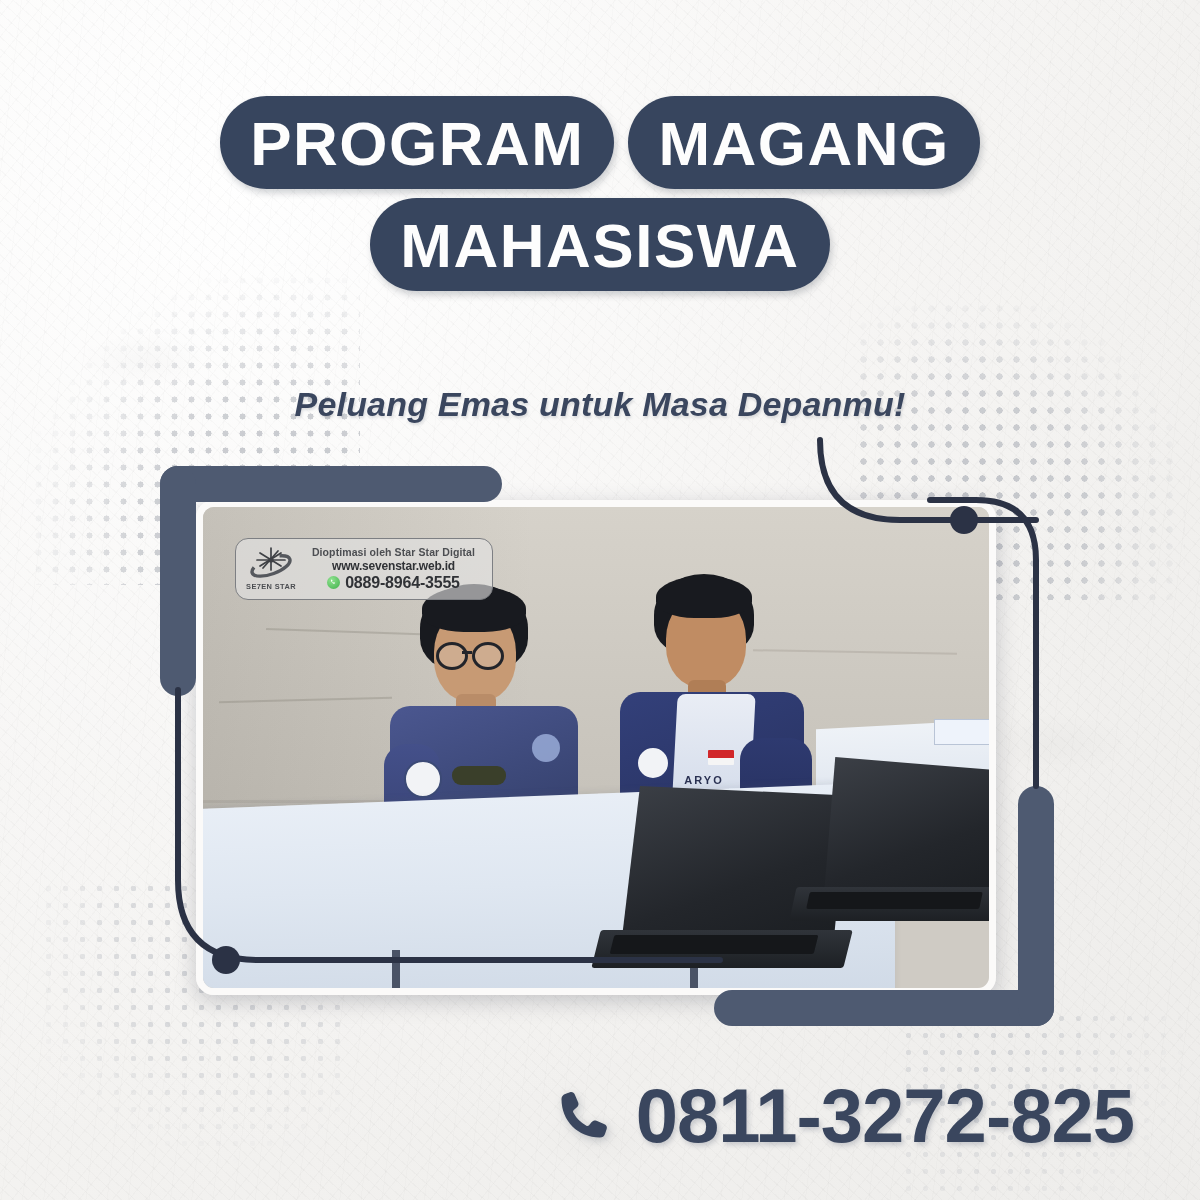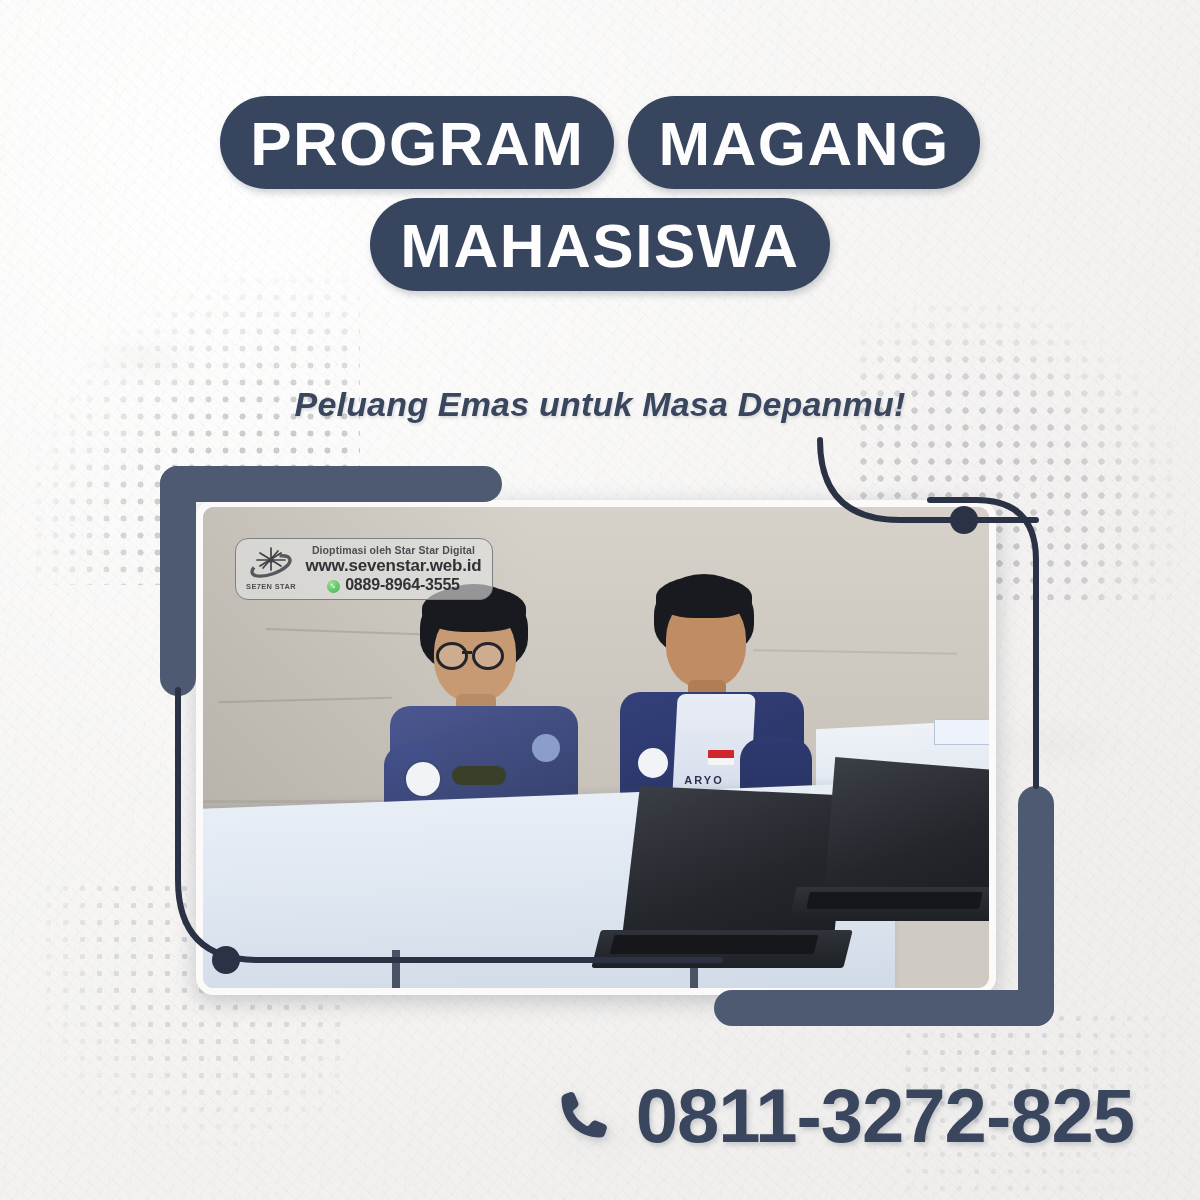--- a/index.html
+++ b/index.html
@@ -138,23 +138,23 @@
   .watermark{
     position:absolute;left:228px;top:531px;width:258px;height:62px;
     border:1.6px solid #7d7f83;border-radius:13px;
     background:rgba(228,228,228,.62);
     display:flex;align-items:center;gap:7px;padding:0 9px;
     box-sizing:border-box;
   }
   .wm-logo{width:52px;height:50px;position:relative;flex:0 0 52px;}
   .wm-txt{flex:1;text-align:center;line-height:1.08;}
   .wm-l1{font-size:10.5px;font-weight:700;color:#4c4e52;letter-spacing:.1px;}
-  .wm-l2{font-size:17px;font-weight:700;color:#303236;letter-spacing:-.2px;margin-top:1px;}
+  .wm-l2{font-size:12px;font-weight:700;color:#303236;letter-spacing:-.2px;margin-top:1px;}
   .wm-l3{font-size:16px;font-weight:700;color:#303236;letter-spacing:-.2px;margin-top:1px;
-    display:flex;align-items:flex-end;justify-content:center;gap:5px;}
+    display:flex;align-items:center;justify-content:center;gap:5px;}
   .wa-dot{width:13px;height:13px;border-radius:50%;
     background:radial-gradient(circle at 35% 30%,#8fe38f,#3faf4a);
     display:inline-flex;align-items:center;justify-content:center;flex:0 0 13px;}
 
   
   .deco{position:absolute;pointer-events:none;}
   .brk{position:absolute;background:#4e5a71;}
   .brk-tl-h{left:160px;top:466px;width:342px;height:36px;border-radius:18px;}
   .brk-tl-v{left:160px;top:466px;width:36px;height:230px;border-radius:18px;}
   .brk-br-h{left:714px;top:990px;width:340px;height:36px;border-radius:18px;}

